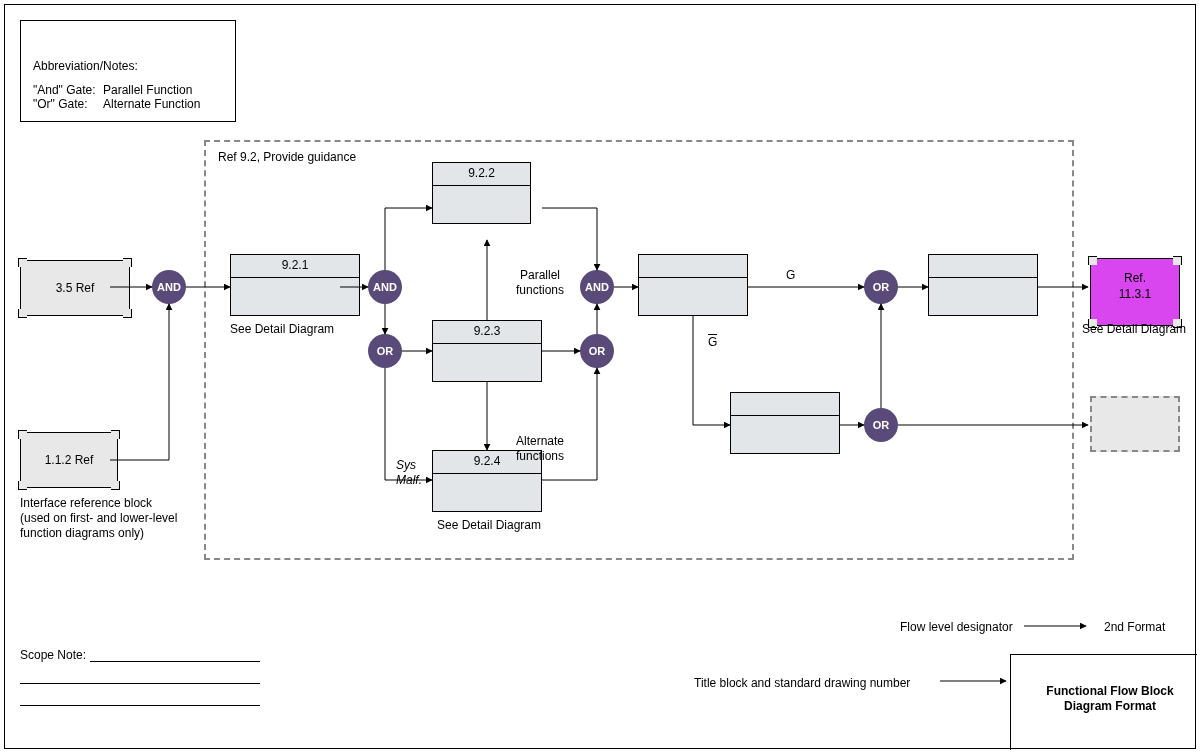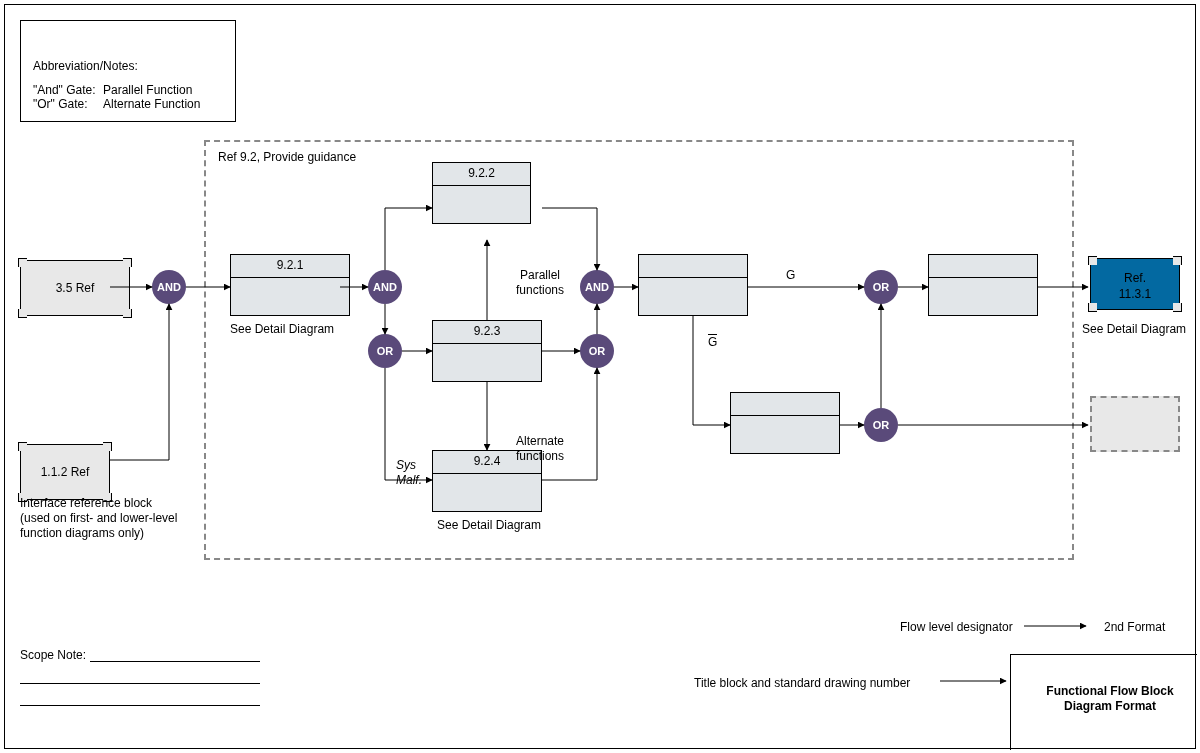--- a/index.html
+++ b/index.html
@@ -83,38 +83,38 @@
 <div class="abs txt" style="left:218px; top:150px;">Ref 9.2, Provide guidance</div>
 
 <div class="abs box" style="left:20px; top:260px; width:110px; height:56px; background:#e8e8e8;">
   <div class="abs" style="left:-3px;top:-3px;width:8px;height:8px;border-top:1px solid #000;border-left:1px solid #000;background:#e8e8e8;"></div>
   <div class="abs" style="right:-3px;top:-3px;width:8px;height:8px;border-top:1px solid #000;border-right:1px solid #000;background:#e8e8e8;"></div>
   <div class="abs" style="left:-3px;bottom:-3px;width:8px;height:8px;border-bottom:1px solid #000;border-left:1px solid #000;background:#e8e8e8;"></div>
   <div class="abs" style="right:-3px;bottom:-3px;width:8px;height:8px;border-bottom:1px solid #000;border-right:1px solid #000;background:#e8e8e8;"></div>
   <div class="abs txt" style="left:0;right:0;top:20px;text-align:center;">3.5 Ref</div>
 </div>
 
-<div class="abs box" style="left:20px; top:432px; width:90px; height:56px; background:#e8e8e8;margin-top:12px;">
+<div class="abs box" style="left:20px; top:432px; width:98px; height:56px; background:#e8e8e8;">
   <div class="abs" style="left:-3px;top:-3px;width:8px;height:8px;border-top:1px solid #000;border-left:1px solid #000;background:#e8e8e8;"></div>
   <div class="abs" style="right:-3px;top:-3px;width:8px;height:8px;border-top:1px solid #000;border-right:1px solid #000;background:#e8e8e8;"></div>
   <div class="abs" style="left:-3px;bottom:-3px;width:8px;height:8px;border-bottom:1px solid #000;border-left:1px solid #000;background:#e8e8e8;"></div>
   <div class="abs" style="right:-3px;bottom:-3px;width:8px;height:8px;border-bottom:1px solid #000;border-right:1px solid #000;background:#e8e8e8;"></div>
   <div class="abs txt" style="left:0;right:0;top:20px;text-align:center;">1.1.2 Ref</div>
 </div>
 <div class="abs txt" style="left:20px; top:496px; width:160px;">Interface reference block (used on first- and lower-level function diagrams only)</div>
 
 <div class="abs gate" style="left:152px; top:270px;">AND</div>
 <div class="abs gate" style="left:368px; top:270px;">AND</div>
 <div class="abs gate" style="left:368px; top:334px;">OR</div>
 <div class="abs gate" style="left:580px; top:270px;">AND</div>
 <div class="abs gate" style="left:580px; top:334px;">OR</div>
 <div class="abs gate" style="left:864px; top:270px;">OR</div>
 <div class="abs gate" style="left:864px; top:408px;">OR</div>
 
-<div class="abs box" style="left:230px; top:254px; width:120px; height:62px;">
+<div class="abs box" style="left:230px; top:254px; width:130px; height:62px;">
   <div class="box-hdr">9.2.1</div>
 </div>
 <div class="abs txt" style="left:230px; top:322px;">See Detail Diagram</div>
 
 <div class="abs box" style="left:432px; top:162px; width:99px; height:62px;">
   <div class="box-hdr">9.2.2</div>
 </div>
 
 <div class="abs box" style="left:432px; top:320px; width:110px; height:62px;">
   <div class="box-hdr">9.2.3</div>
@@ -130,21 +130,21 @@
 </div>
 
 <div class="abs box" style="left:730px; top:392px; width:110px; height:62px;">
   <div class="box-hdr">&nbsp;</div>
 </div>
 
 <div class="abs box" style="left:928px; top:254px; width:110px; height:62px;">
   <div class="box-hdr">&nbsp;</div>
 </div>
 
-<div class="abs box" style="left:1090px; top:258px; width:90px; height:52px; background:#0369a1;">
+<div class="abs box" style="left:1090px; top:258px; width:90px; height:68px; background:#d946ef;">
   <div class="abs" style="left:-3px;top:-3px;width:8px;height:8px;border-top:1px solid #000;border-left:1px solid #000;background:#e8e8e8;"></div>
   <div class="abs" style="right:-3px;top:-3px;width:8px;height:8px;border-top:1px solid #000;border-right:1px solid #000;background:#e8e8e8;"></div>
   <div class="abs" style="left:-3px;bottom:-3px;width:8px;height:8px;border-bottom:1px solid #000;border-left:1px solid #000;background:#e8e8e8;"></div>
   <div class="abs" style="right:-3px;bottom:-3px;width:8px;height:8px;border-bottom:1px solid #000;border-right:1px solid #000;background:#e8e8e8;"></div>
   <div class="abs txt txt-ctr" style="left:0;right:0;top:12px;">Ref.</div>
   <div class="abs txt txt-ctr" style="left:0;right:0;top:28px;">11.3.1</div>
 </div>
 <div class="abs txt" style="left:1082px; top:322px;">See Detail Diagram</div>
 
 <div class="abs dashed" style="left:1090px; top:396px; width:90px; height:56px; background:#e8e8e8;"></div>

